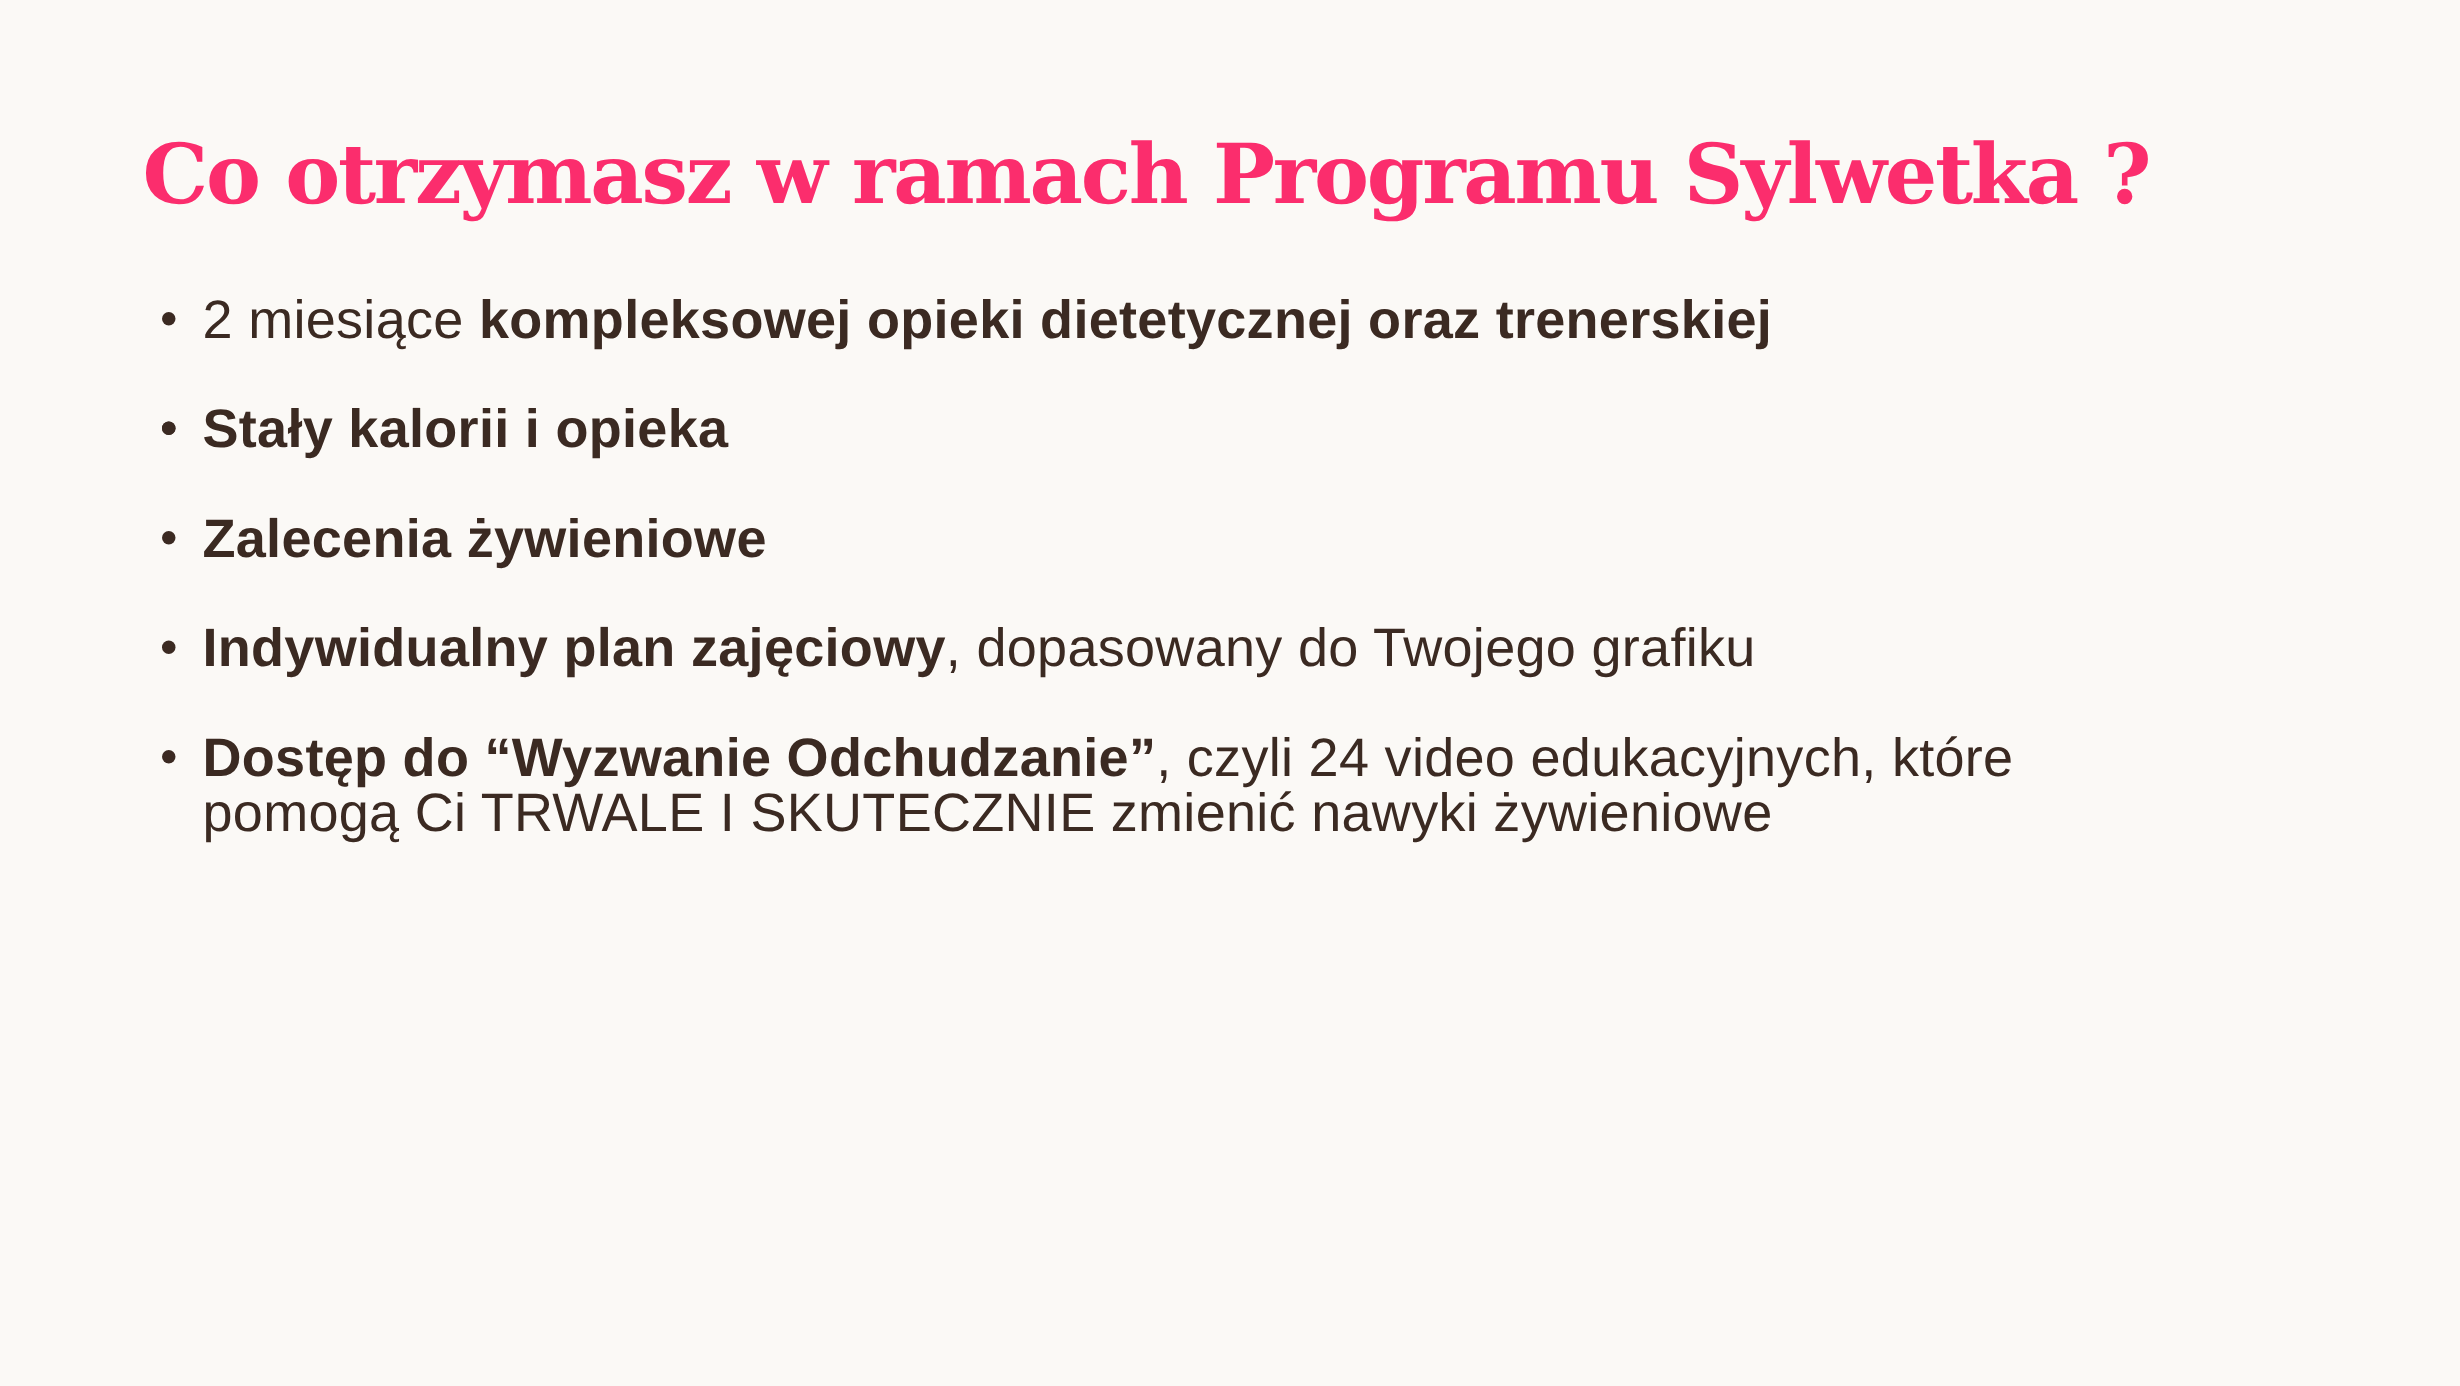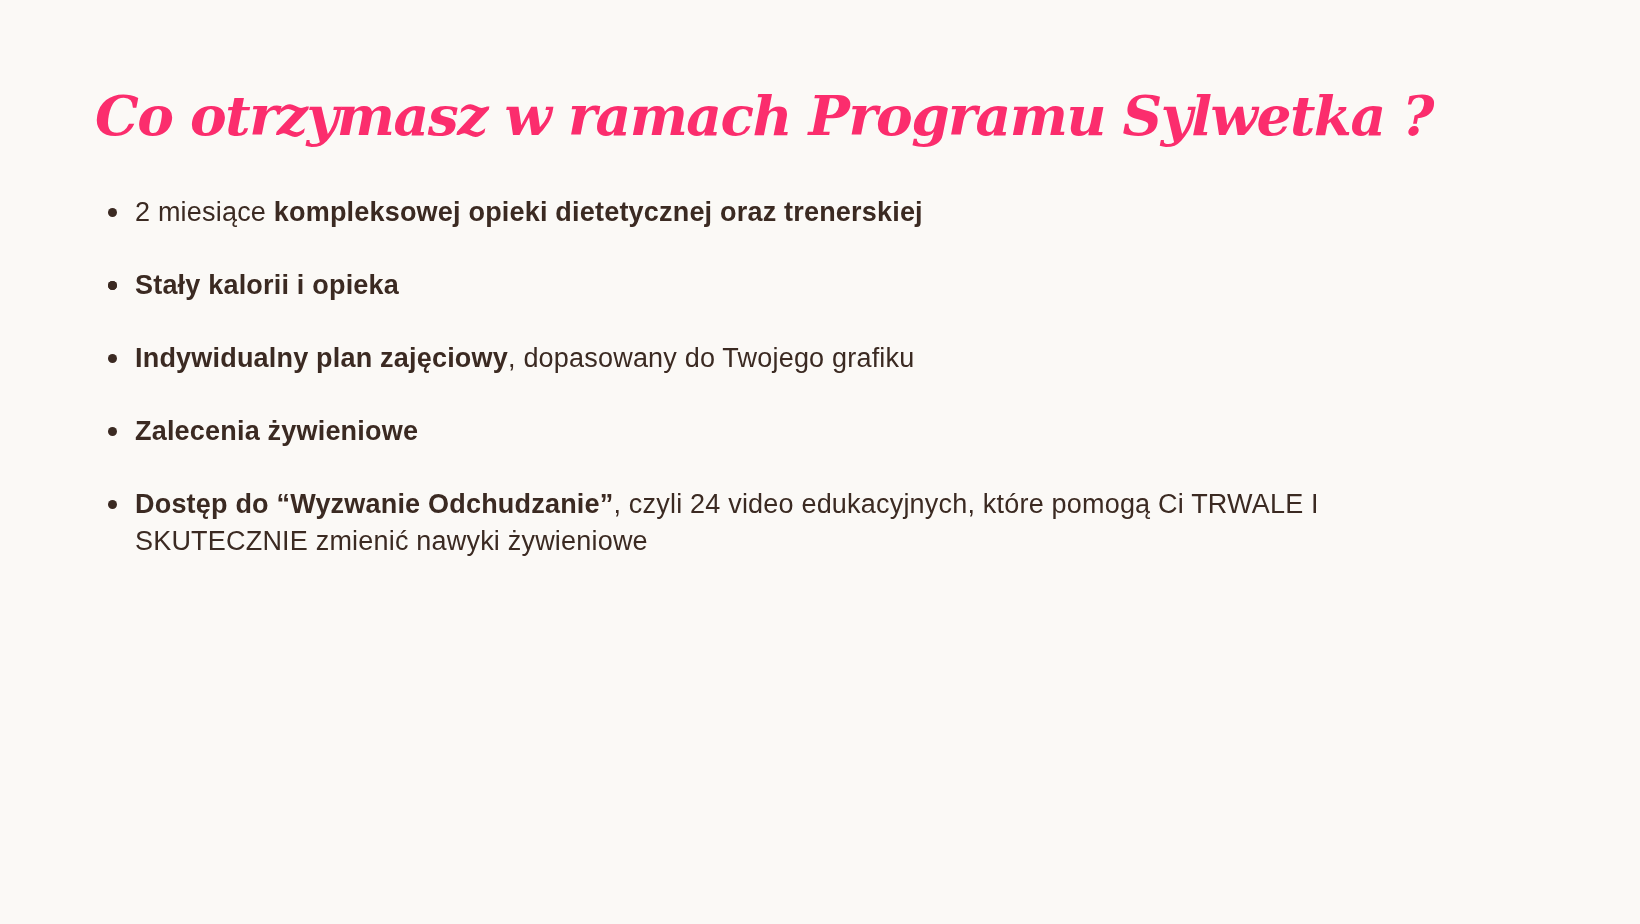--- a/index.html
+++ b/index.html
@@ -16,37 +16,36 @@
     background:var(--bg);
     color:var(--text);
     font-family:"Liberation Sans", sans-serif;
     position:relative;
     overflow:hidden;
   }
   .page-title{
     margin:0;
     padding:84px 40px 0 95px;
     font-family:"DejaVu Serif", serif;
-    font-style:italic;
     font-weight:700;
     font-size:55px;
     line-height:1.15;
     letter-spacing:-1.5px;
     color:var(--accent);
     white-space:nowrap;
   }
   .benefits-list{
     margin:47px 0 0 0;
     padding:0 90px 0 95px;
     list-style:none;
   }
   .benefits-list li{
     position:relative;
     padding-left:40px;
-    font-size:27px;
+    font-size:36px;
     line-height:37px;
     margin-bottom:36px;
     max-width:1355px;
     letter-spacing:0.2px;
   }
   .benefits-list li .dot{
     position:absolute;
     left:13px;
     top:14px;
     width:9px;
@@ -60,17 +59,17 @@
 </style>
 </head>
 <body>
 
 <div class="slide">
   <h1 class="page-title">Co otrzymasz w ramach Programu Sylwetka ?</h1>
   <ul class="benefits-list" id="benefits-list">
       <li><span class="dot"></span><span><span>2 miesiące </span><strong>kompleksowej opieki dietetycznej oraz trenerskiej</strong></span></li>
       <li><span class="dot"></span></li>
       <li><span class="dot"></span><span><strong>Stały kalorii i opieka</strong></span></li>
+      <li><span class="dot"></span><span><strong>Zalecenia żywieniowe</strong></span></li>
       <li><span class="dot"></span><span><strong>Indywidualny plan zajęciowy</strong><span>, dopasowany do Twojego grafiku</span></span></li>
-      <li><span class="dot"></span><span><strong>Zalecenia żywieniowe</strong></span></li>
       <li><span class="dot"></span><span><strong>Dostęp do “Wyzwanie Odchudzanie”</strong><span>, czyli 24 video edukacyjnych, które pomogą Ci TRWALE I SKUTECZNIE zmienić nawyki żywieniowe</span></span></li>
     </ul>
 </div>
 
 </body></html>

